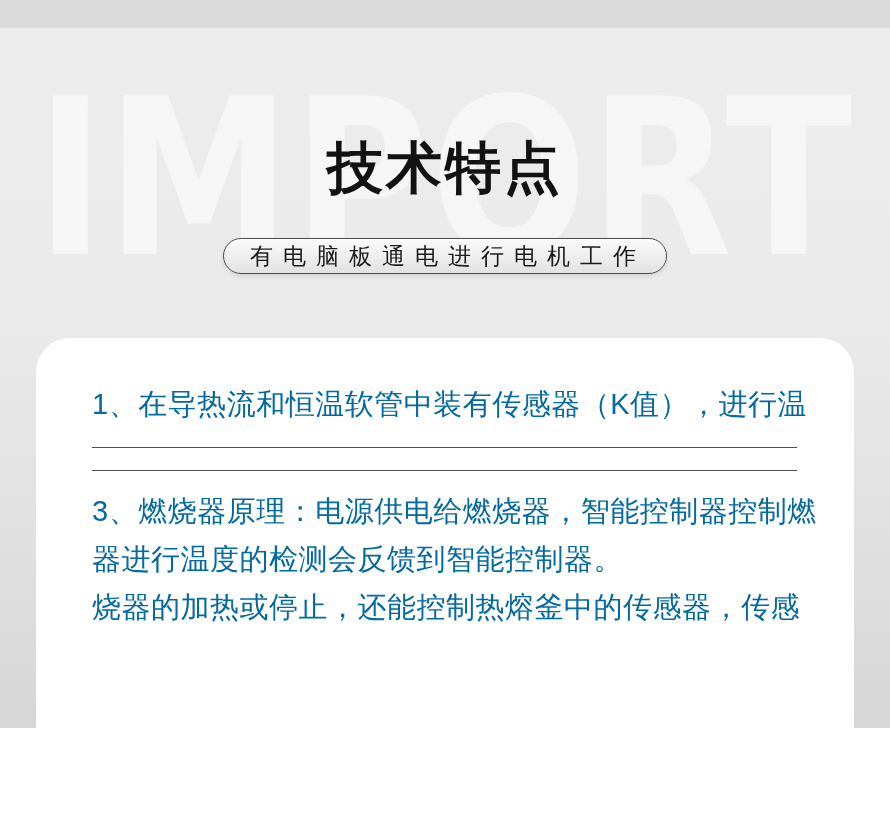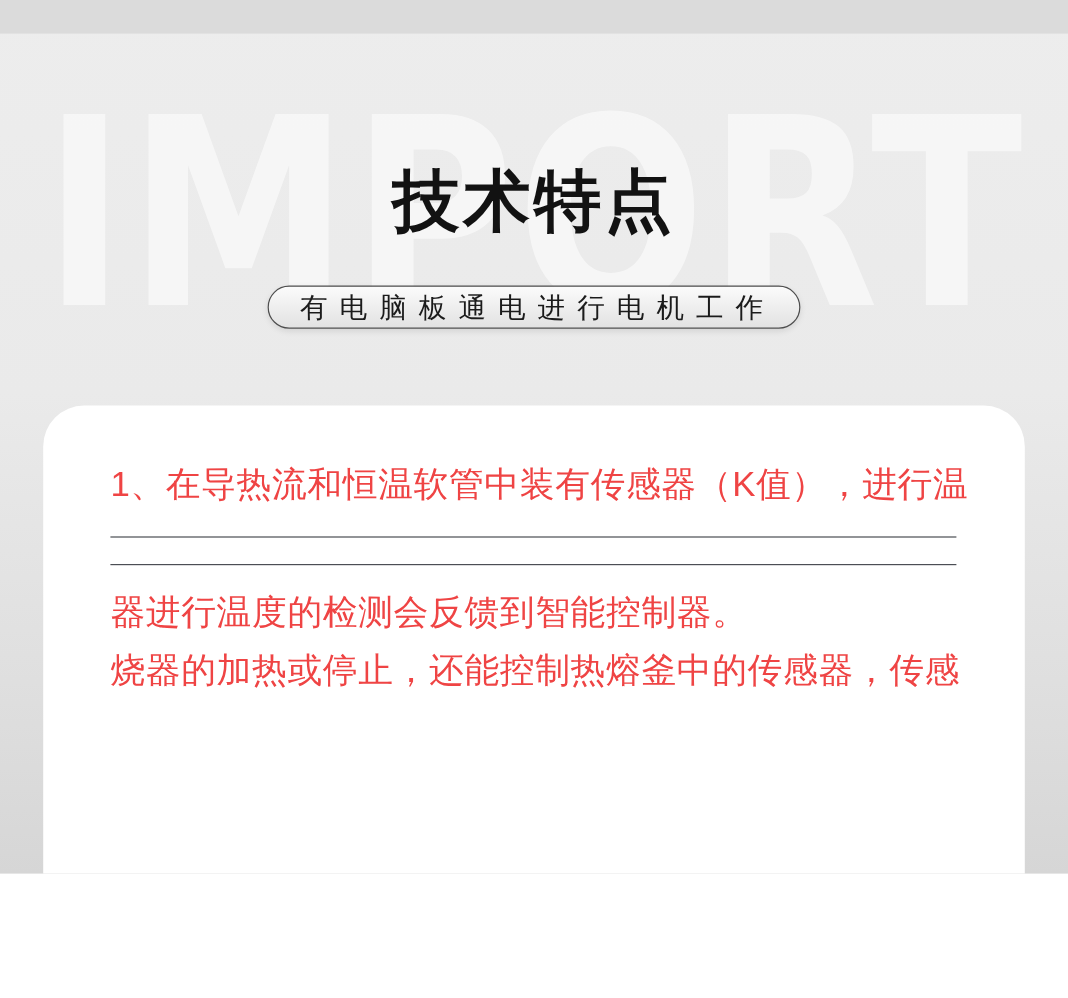--- a/index.html
+++ b/index.html
@@ -66,21 +66,21 @@
     width: 818px; height: 462px;
     background: #ffffff;
     border-radius: 34px;
     padding: 42px 57px 0 56px;
     box-sizing: border-box;
   }
   .feature-line {
     font-size: 29px;
     line-height: 48px;
     letter-spacing: 0.5px;
-    color: #ef4444;
+    color: #0369a1;
     white-space: nowrap;
   }
   .divider {
     border: none;
     border-top: 1.5px solid #4b4e54;
     margin: 0;
   }
   .divider.d1 { margin-top: 19px; }
   .divider.d2 { margin-top: 22px; }
   .item-2 { margin-top: 20px; }
@@ -106,19 +106,20 @@
     <div class="item item-1">
       <div class="feature-line">1、在导热流和恒温软管中装有传感器（K值），进行温</div>
     </div>
 
     <hr class="divider d1">
 
 
     <hr class="divider d2">
 
     <div class="item item-3">
+      <div class="feature-line">3、燃烧器原理：电源供电给燃烧器，智能控制器控制燃</div>
       <div class="feature-line">器进行温度的检测会反馈到智能控制器。</div>
       <div class="feature-line">烧器的加热或停止，还能控制热熔釜中的传感器，传感</div>
     </div>
 
   </div>
 
 </div>
 
 </body></html>

